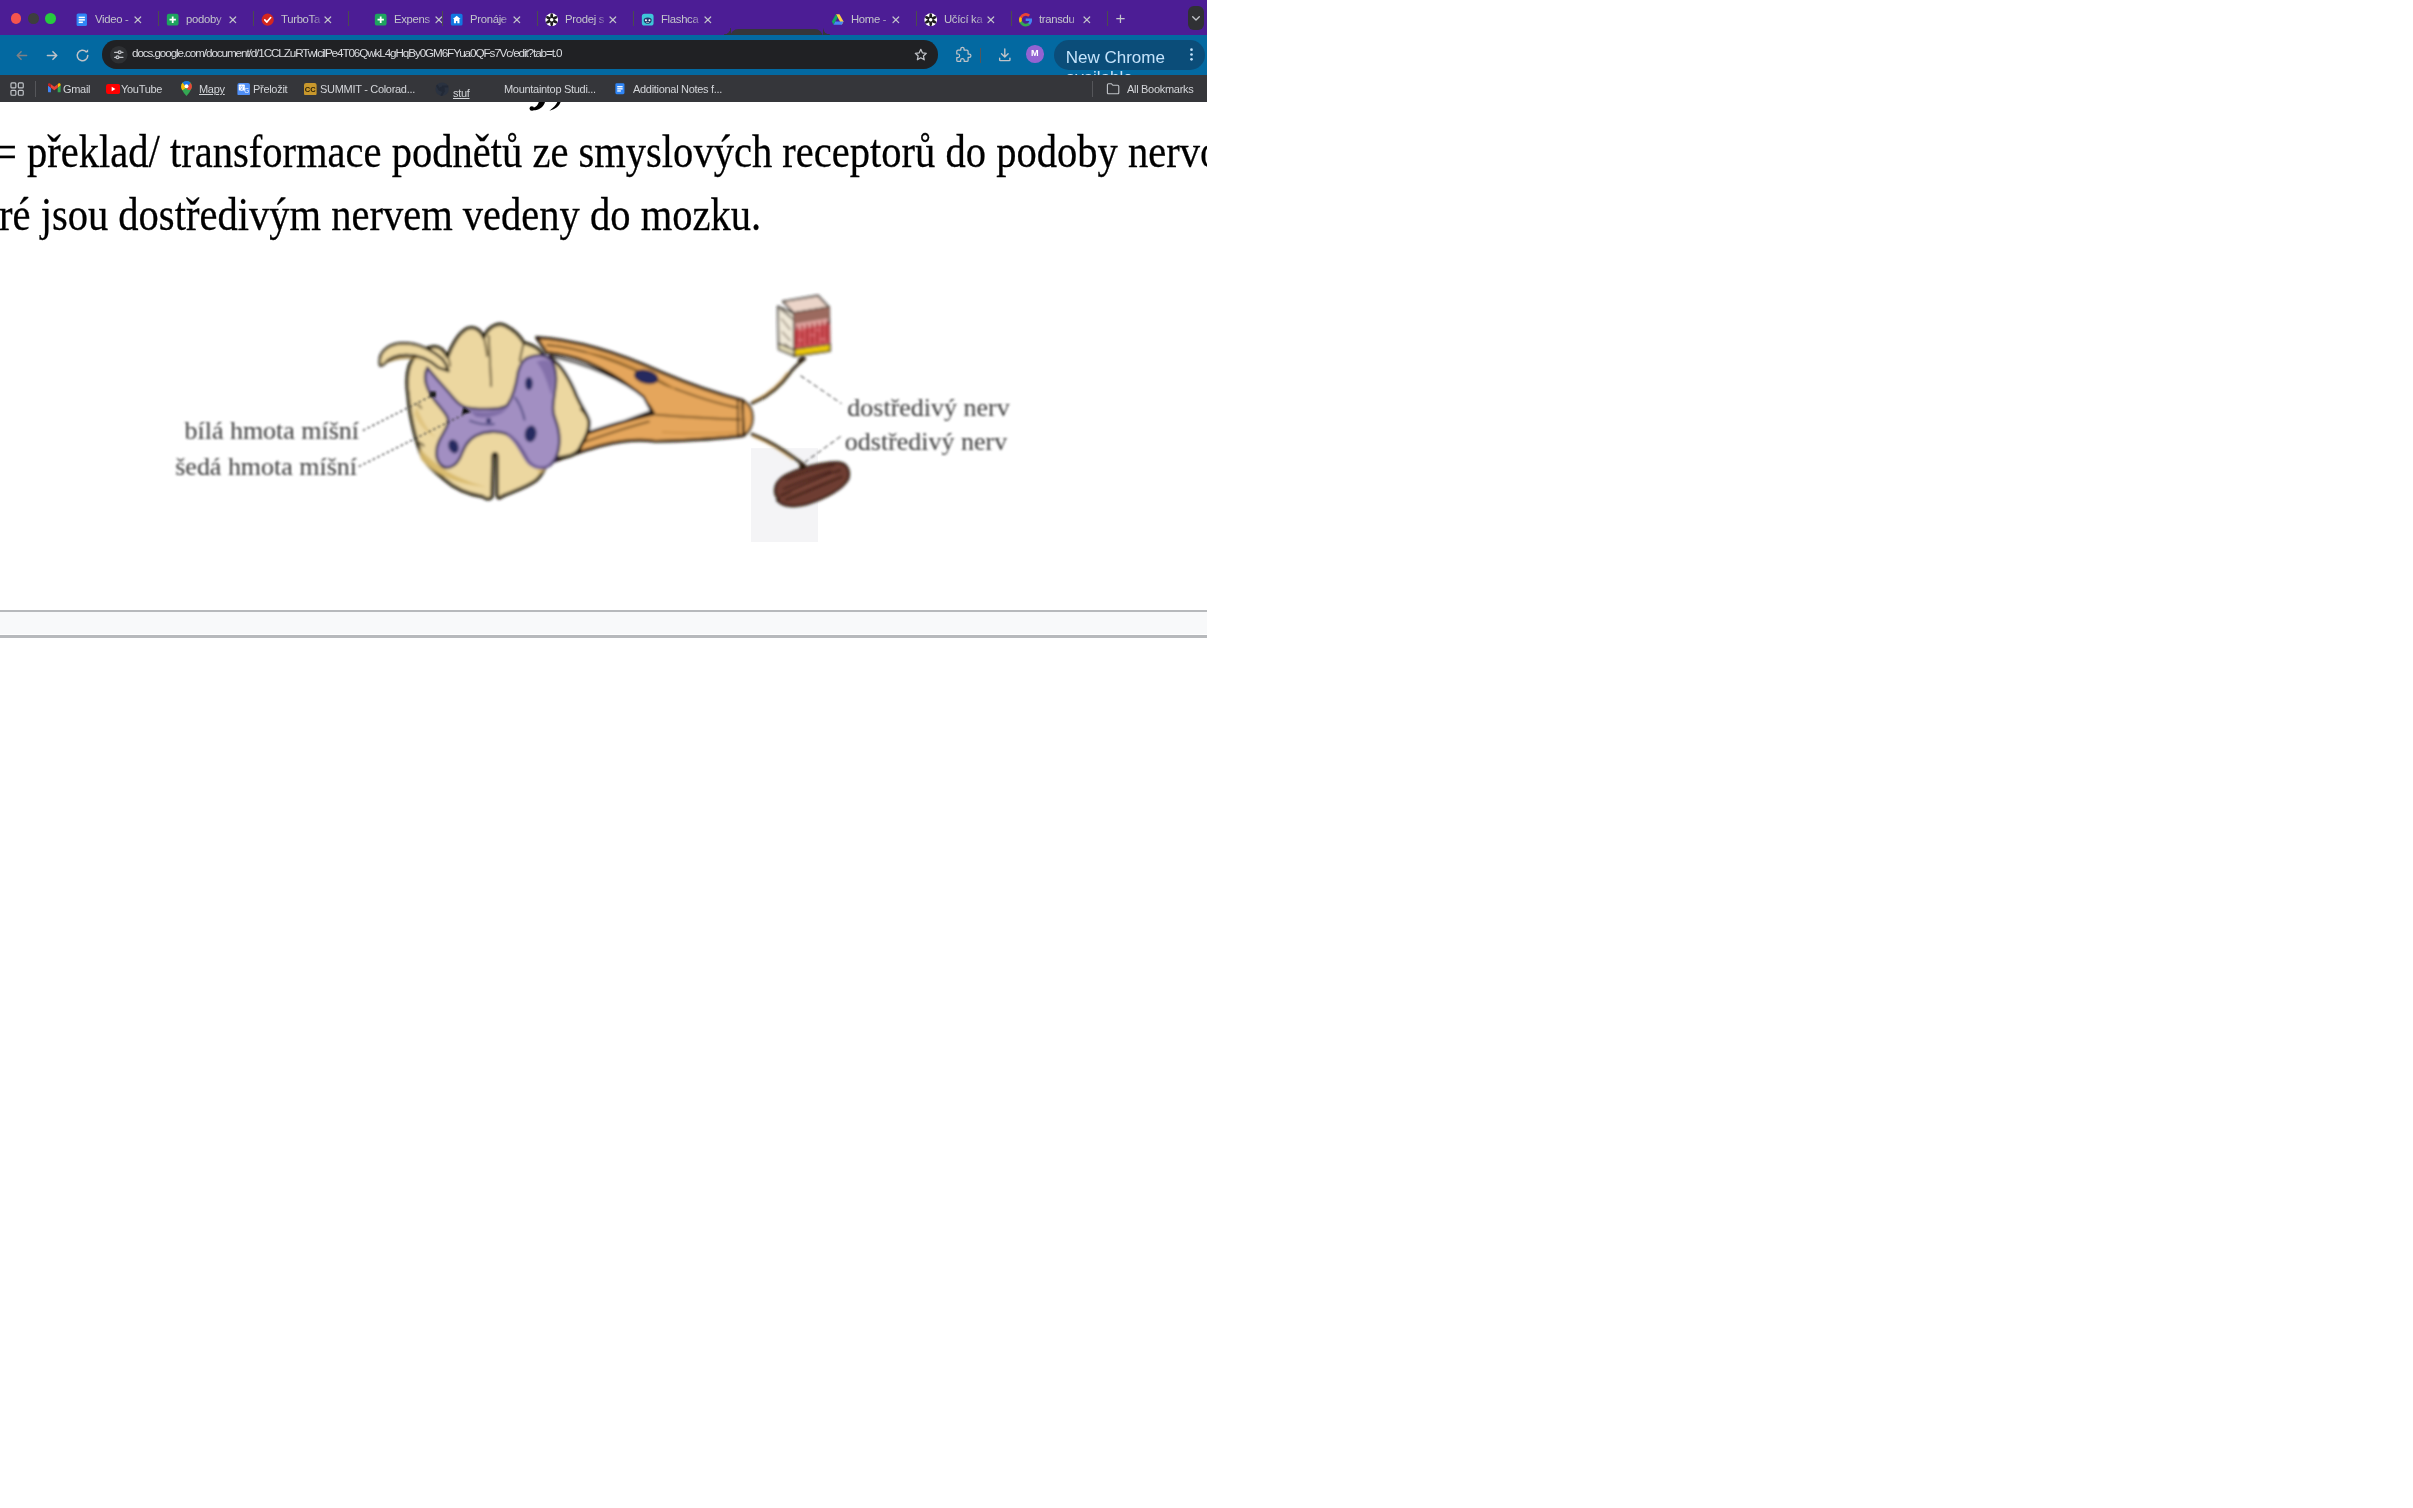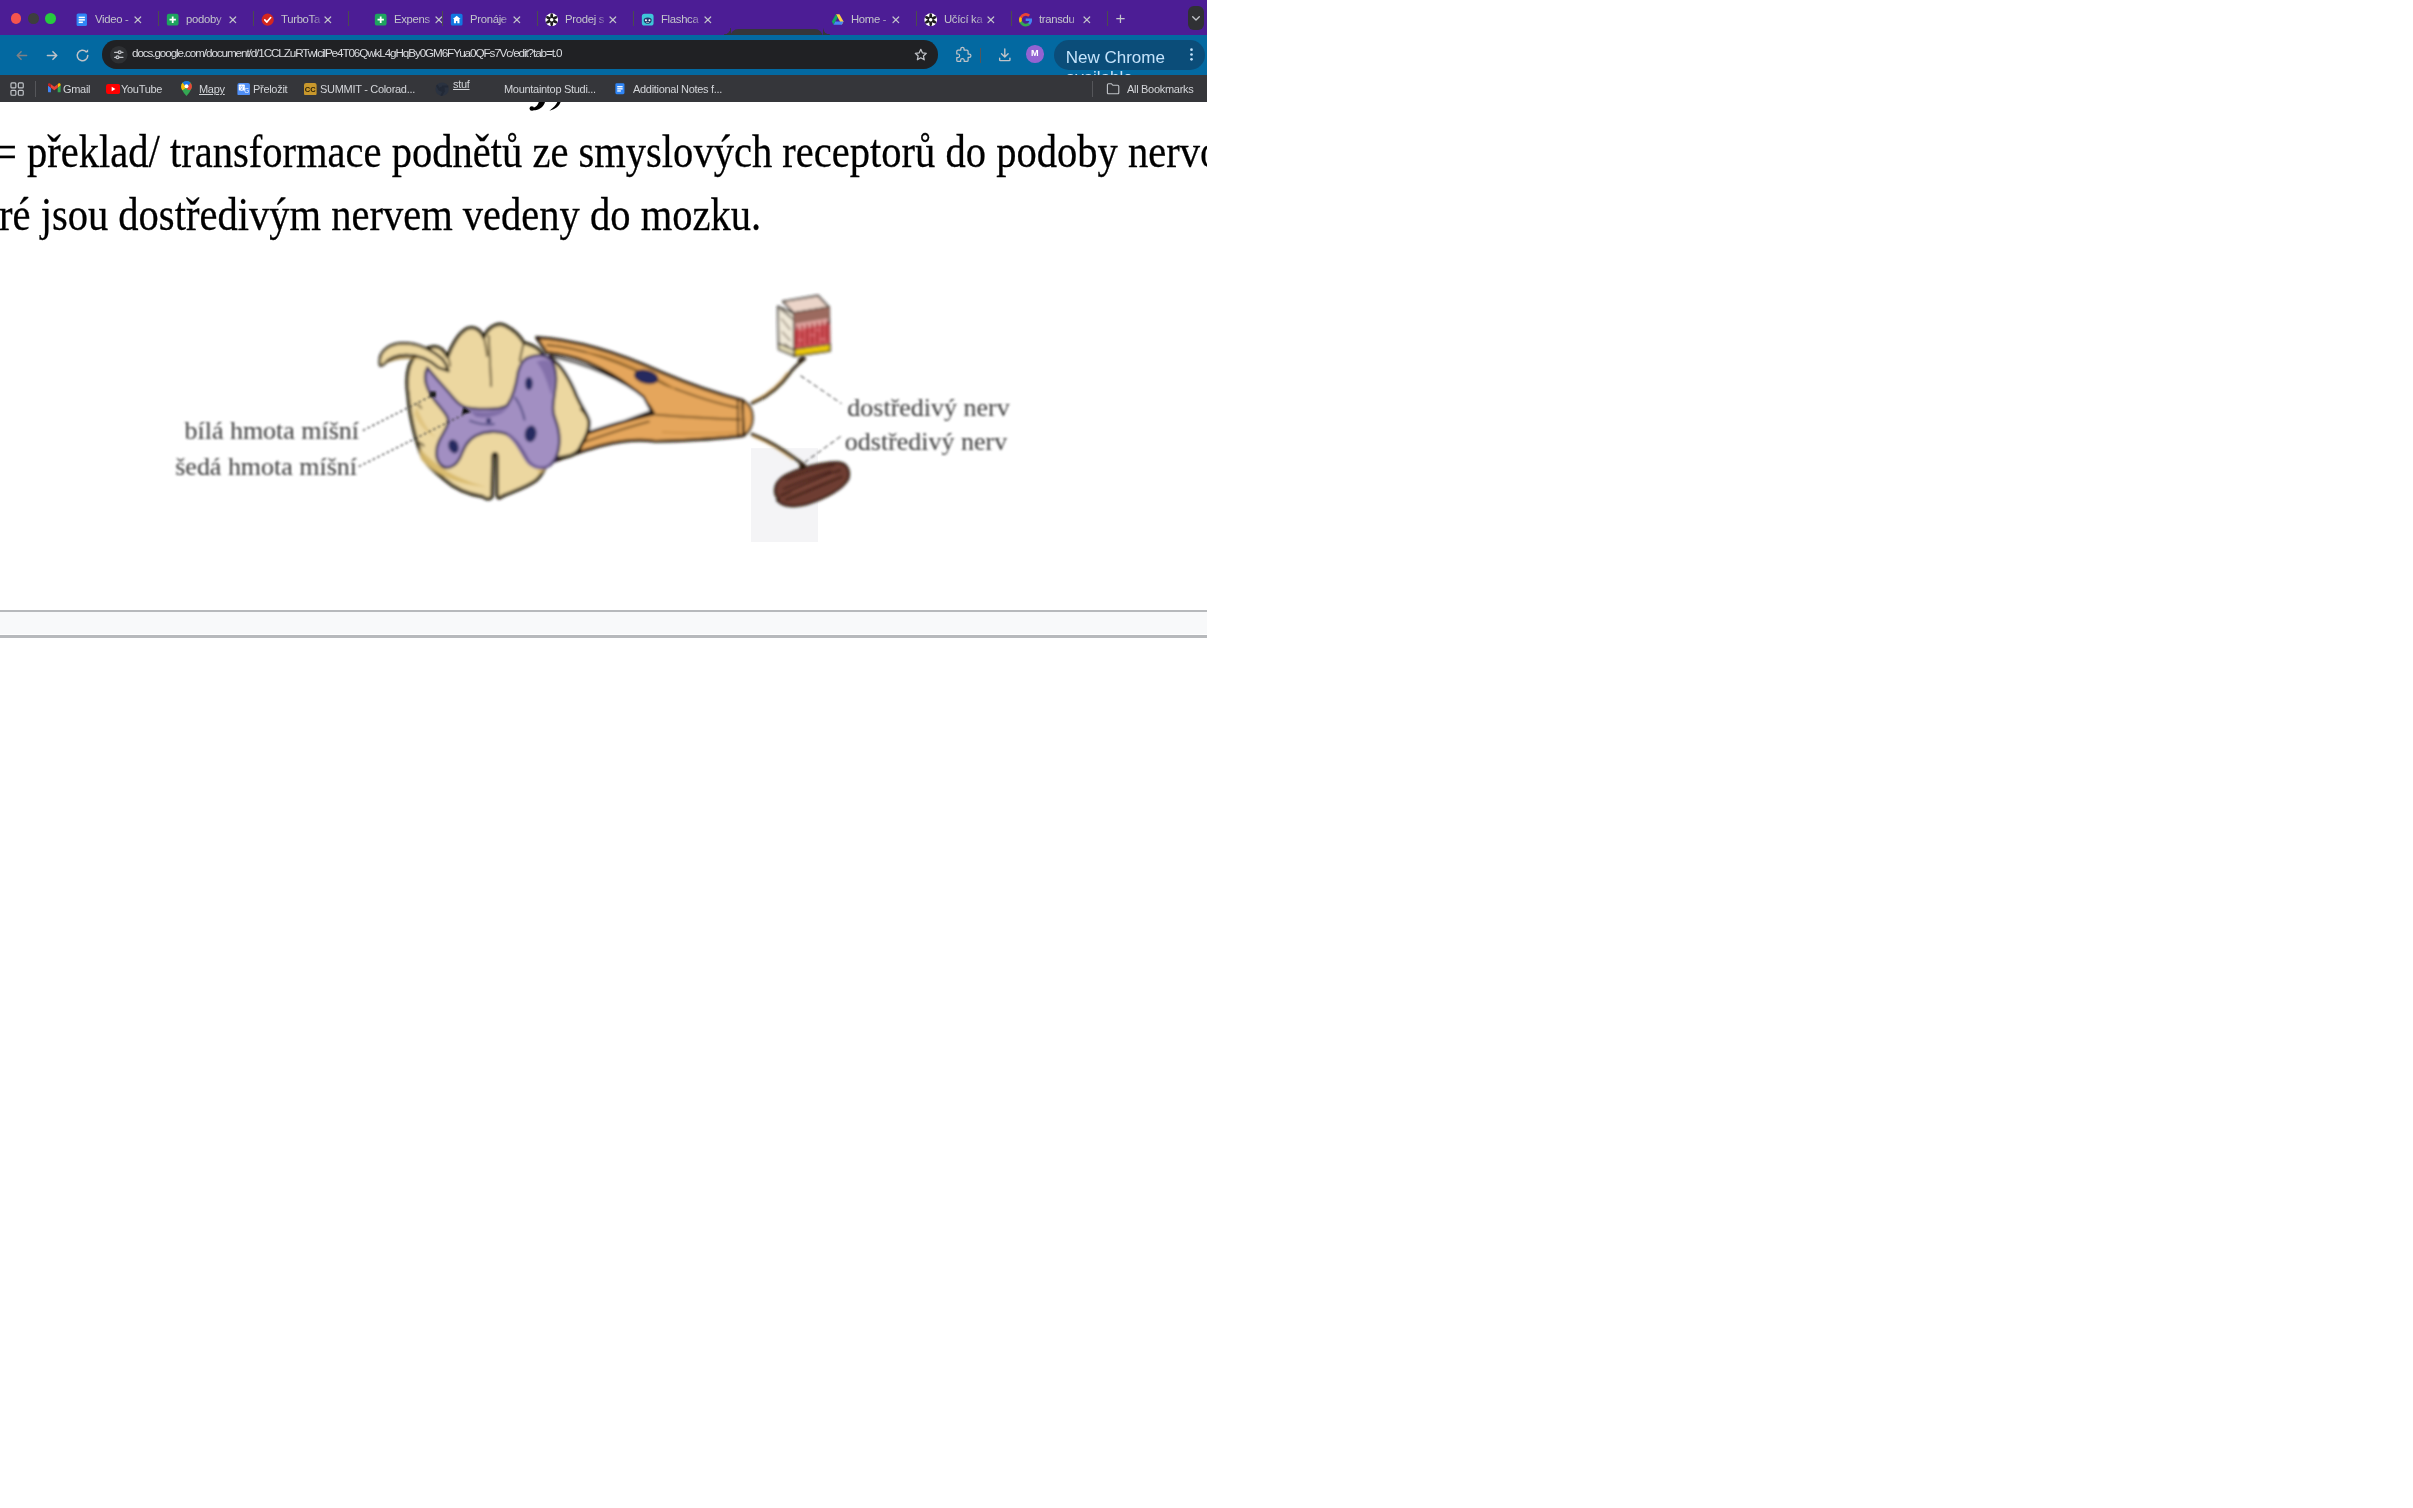--- a/index.html
+++ b/index.html
@@ -282,21 +282,21 @@
     <svg style="position:absolute;left:304px;top:7.5px;" width="12.6" height="12.6" viewBox="0 0 15 15">
         <rect width="15" height="15" rx="2.5" fill="#c9982c"></rect>
         <text x="7.5" y="11" font-size="9" font-weight="bold" font-family="Liberation Sans" fill="#2c2208" text-anchor="middle">CC</text>
       </svg>
     <div class="bm" style="left:320px;top:8.4px;">SUMMIT - Colorad...</div>
     <svg style="position:absolute;left:435px;top:6.7px;" width="14.2" height="14.2" viewBox="0 0 17 17">
         <circle cx="8.5" cy="8.5" r="8" fill="#2a3240"></circle>
         <circle cx="8.5" cy="8.5" r="3.2" fill="#222936"></circle>
         <path d="M8.5 5.3h7.4 M5.9 10.2 2.2 3.9 M11.1 10.2l-3.7 6.4" stroke="#222936" stroke-width="2.4" fill="none"></path>
       </svg>
-    <div class="bm" style="left:453px;top:3px;text-decoration:underline;">stuf</div>
+    <div class="bm" style="left:453px;top:12px;text-decoration:underline;">stuf</div>
     <div class="bm" style="left:504px;top:8.4px;">Mountaintop Studi...</div>
     <svg style="position:absolute;left:614px;top:7.1px;" width="11.7" height="13.4" viewBox="0 0 16 16">
         <rect x="1.9" y="0.5" width="12.4" height="15" rx="1.8" fill="#3086f6"></rect>
         <g fill="#fff">
           <rect x="4.4" y="4.4" width="7.4" height="1.8"></rect>
           <rect x="4.4" y="7.3" width="7.4" height="1.8"></rect>
           <rect x="4.4" y="10.2" width="5" height="1.8"></rect>
         </g>
       </svg>
     <div class="bm" style="left:633px;top:8.4px;">Additional Notes f...</div>

